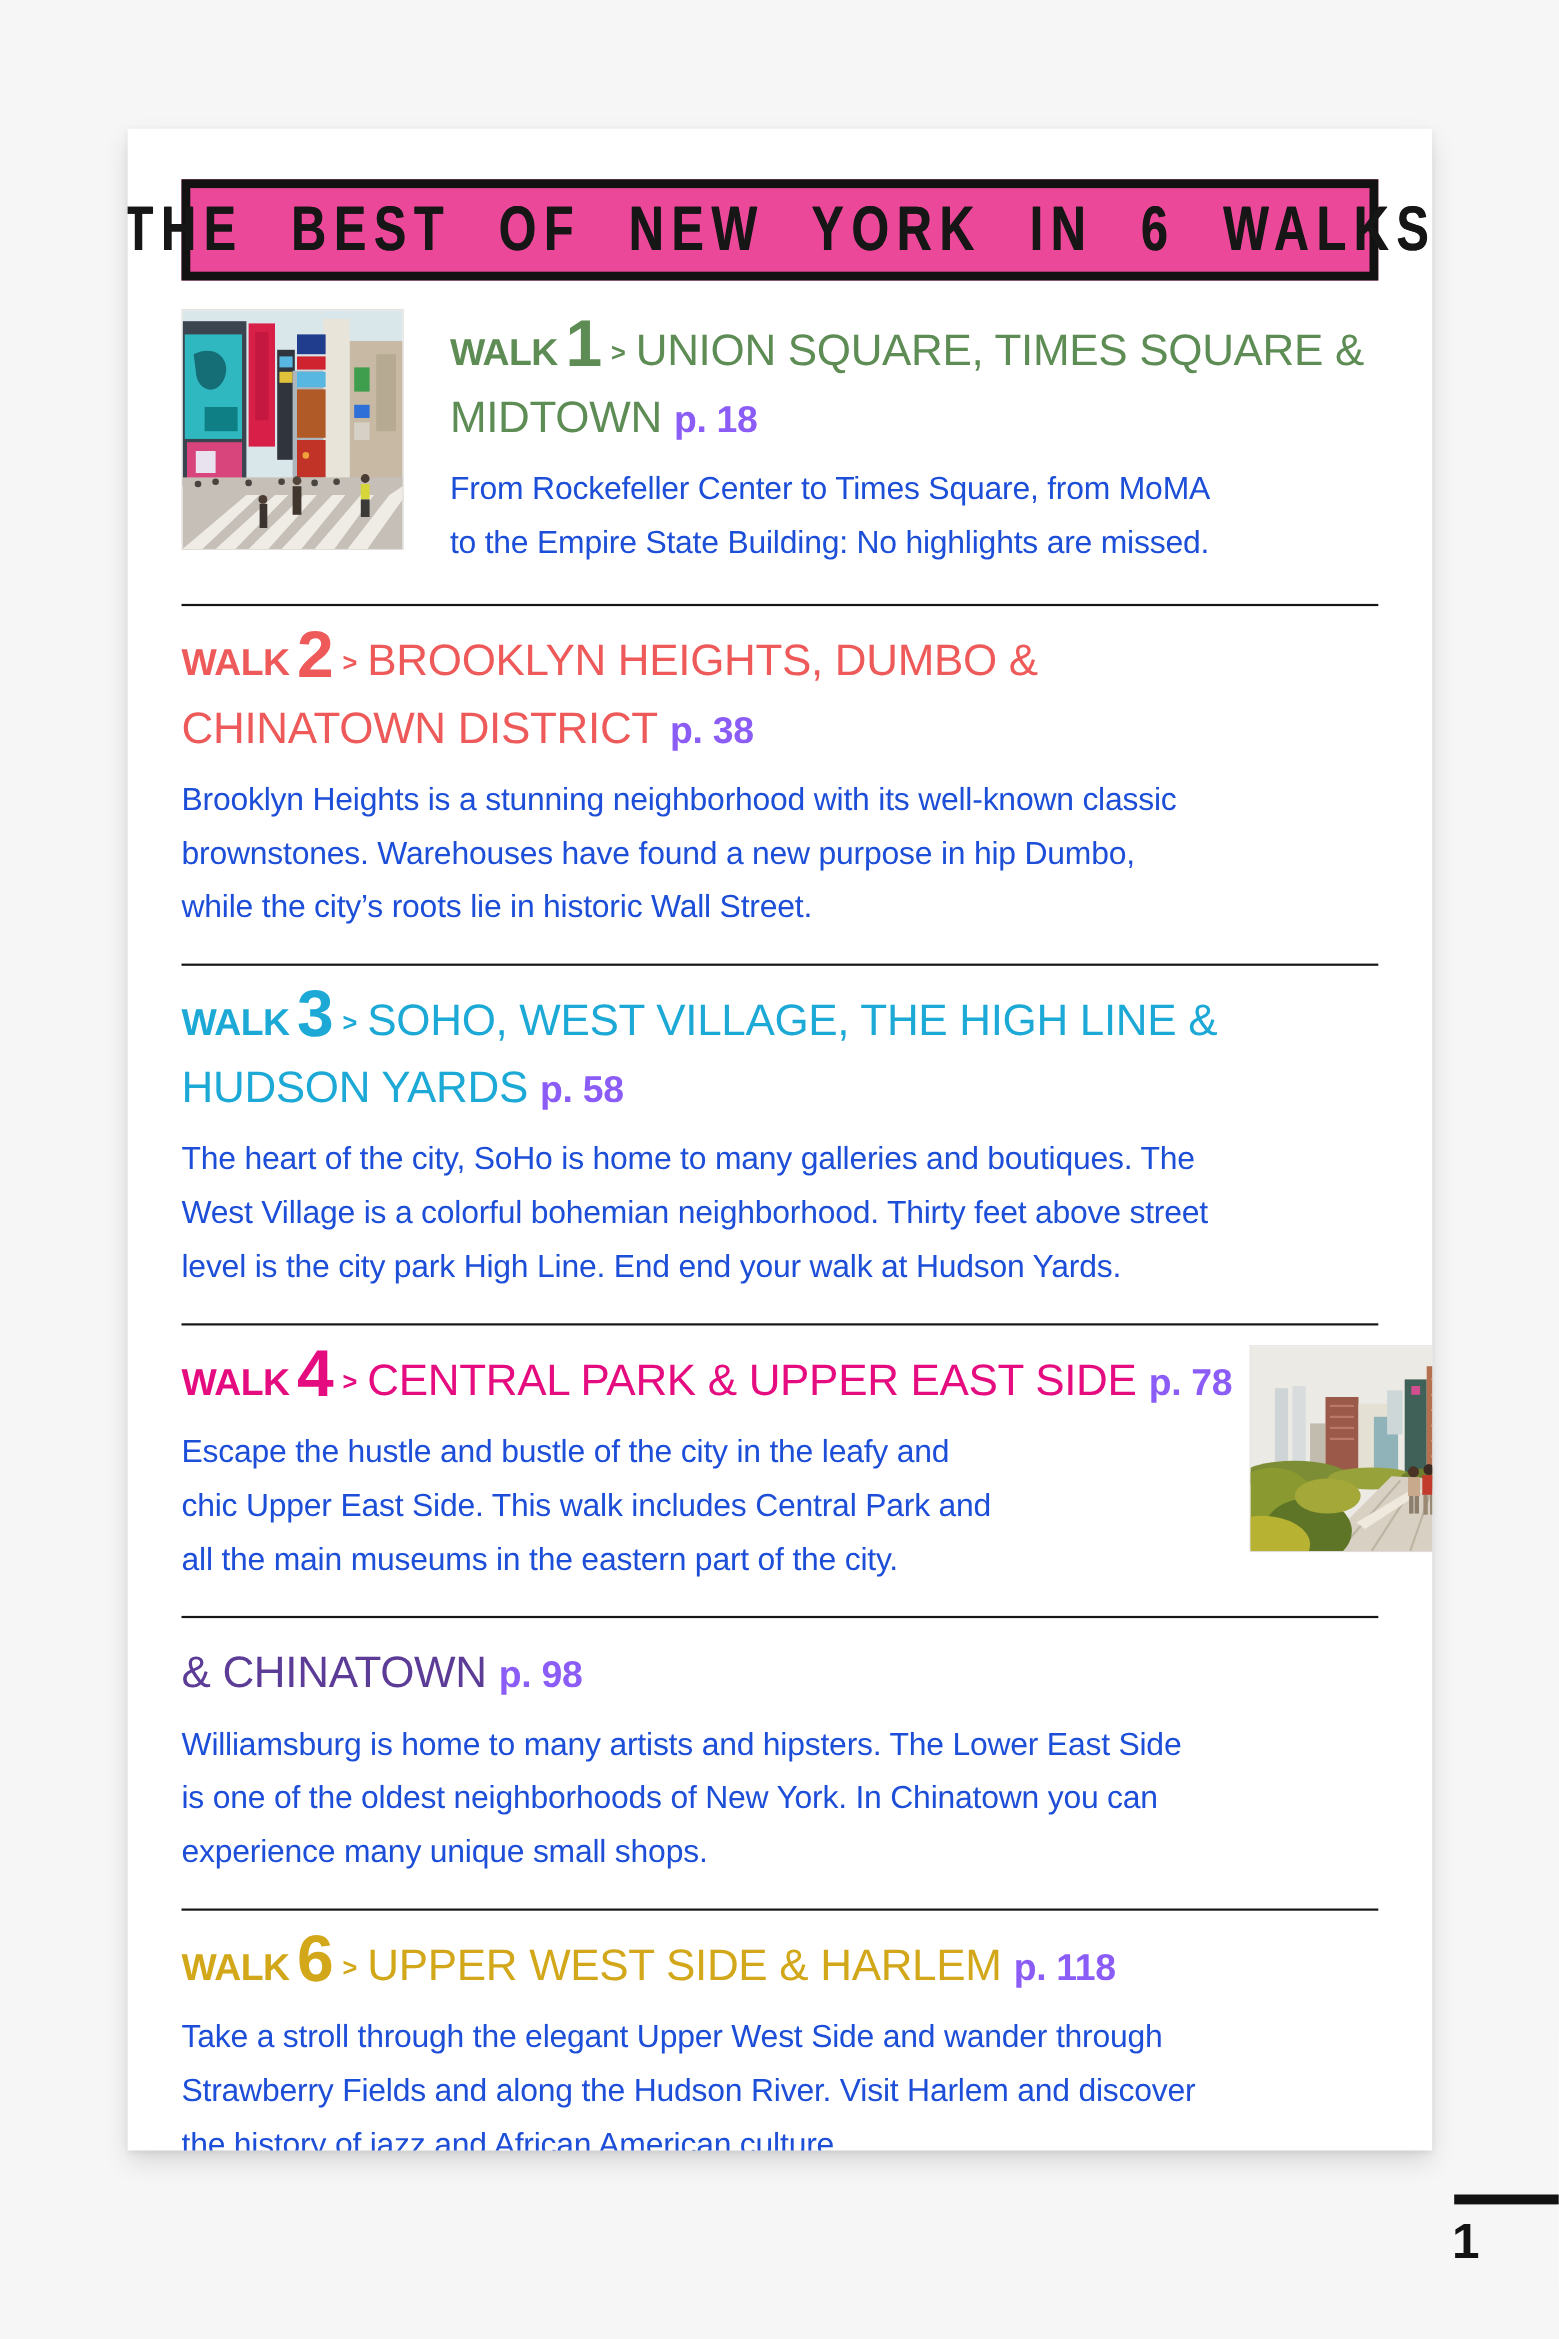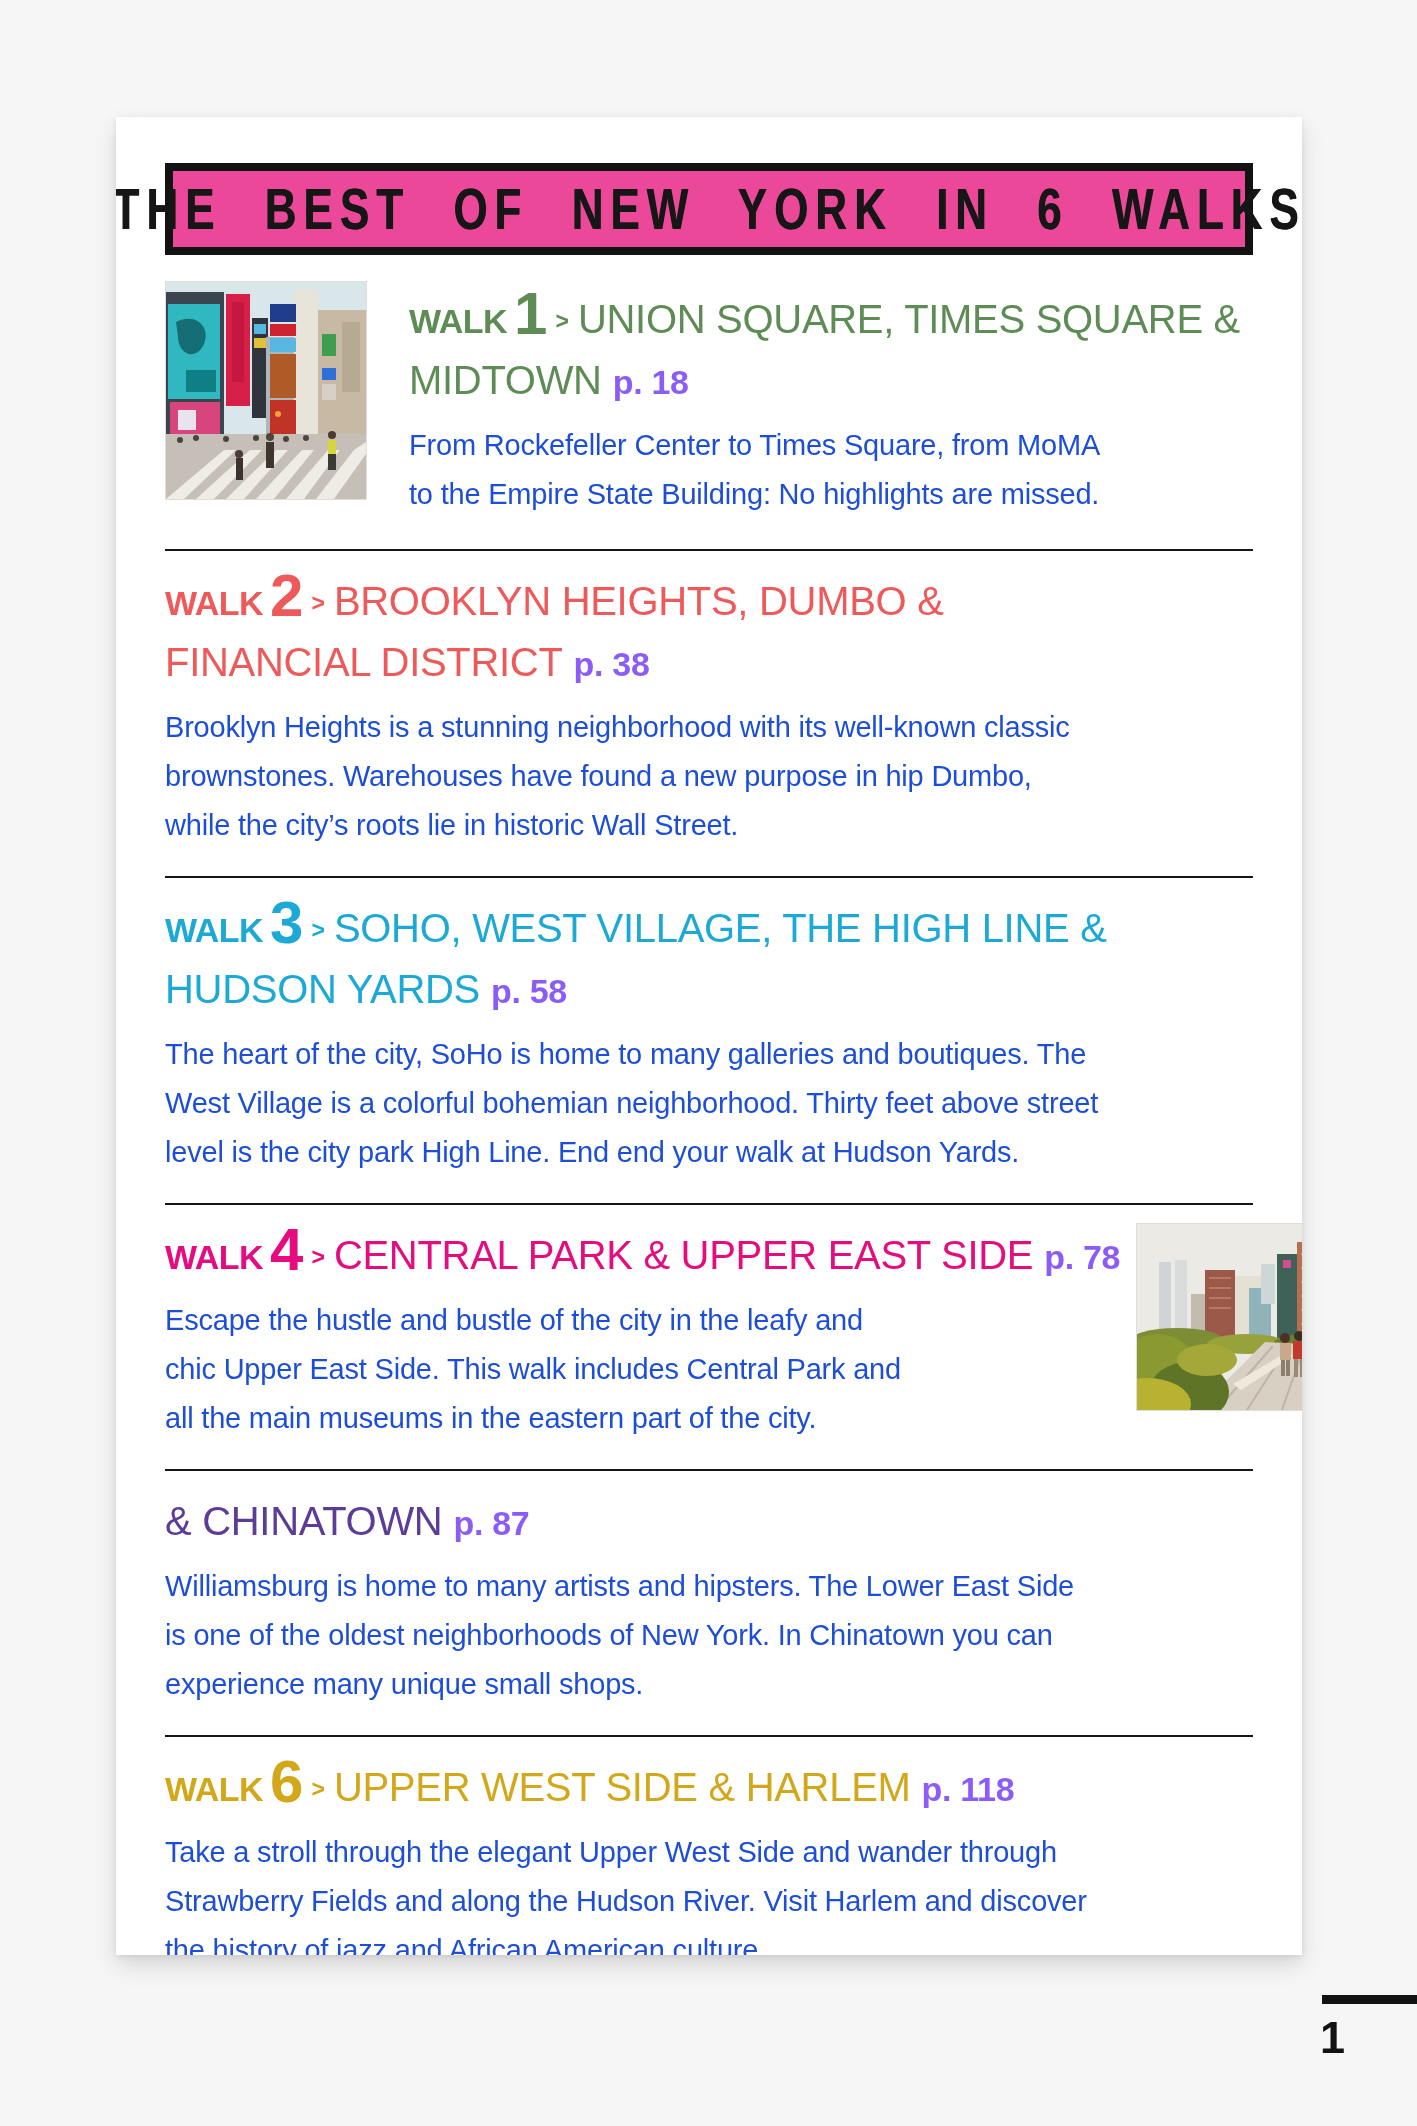--- a/index.html
+++ b/index.html
@@ -155,21 +155,21 @@
   <div style="margin-top:30px;">
       <hr class="divider">
     </div>
 
   <div class="section">
     <div class="walk-head" style="color: rgb(238, 90, 89);">
       <div class="head-line">
         <span class="w-label">WALK</span><span class="w-num">2</span><span class="w-sep">&gt;</span><span class="w-title">BROOKLYN HEIGHTS, DUMBO &amp;</span>
       </div>
       <div class="head-line">
-        <span class="w-title">FINANCIAL DISTRICT</span><span class="w-page">p. 38</span>
+        <span class="w-title">CHINATOWN DISTRICT</span><span class="w-page">p. 38</span>
       </div>
     </div>
     <div class="walk-desc">Brooklyn Heights is a stunning neighborhood with its well-known classic
 brownstones. Warehouses have found a new purpose in hip Dumbo,
 while the city’s roots lie in historic Wall Street.</div>
   </div>
 
   <hr class="divider">
 
   <div class="section">
@@ -263,21 +263,21 @@
         </div>
       </div>
     </div>
   </div>
 
   <hr class="divider">
 
   <div class="section">
     <div class="walk-head" style="color: rgb(92, 60, 151);">
       <div class="head-line">
-        <span class="w-title">&amp; CHINATOWN</span><span class="w-page">p. 87</span>
+        <span class="w-title">&amp; CHINATOWN</span><span class="w-page">p. 98</span>
       </div>
     </div>
     <div class="walk-desc">Williamsburg is home to many artists and hipsters. The Lower East Side
 is one of the oldest neighborhoods of New York. In Chinatown you can
 experience many unique small shops.</div>
   </div>
 
   <hr class="divider">
 
   <div class="section">

